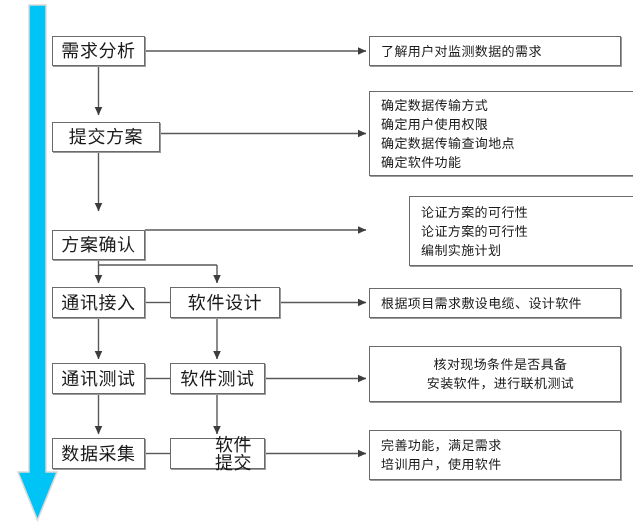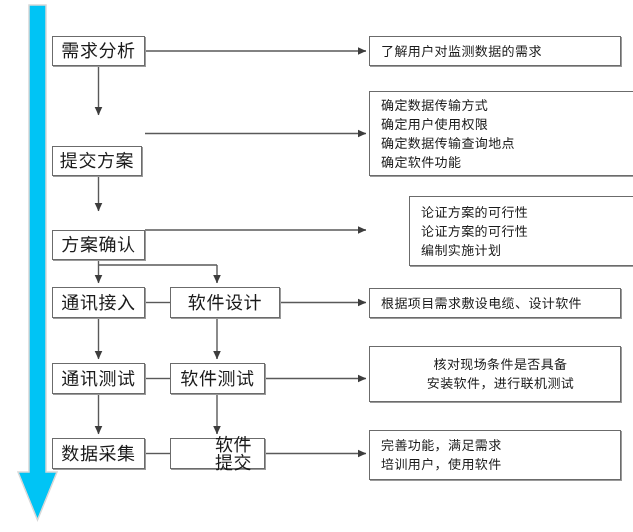--- a/index.html
+++ b/index.html
@@ -106,21 +106,21 @@
       <line x1="265" y1="302.5" x2="366" y2="302.5" marker-end="url(#ah)"></line>
       <line x1="265" y1="378.5" x2="366" y2="378.5" marker-end="url(#ah)"></line>
       <line x1="265" y1="453.5" x2="366" y2="453.5" marker-end="url(#ah)"></line>
     </g>
   </svg>
 
   <div class="node" style="left:52px; top:36px; width:93px; height:30px;">
     <span>需求分析</span>
   </div>
 
-  <div class="node" style="left:52px; top:122px; width:90px; height:30px;margin-top:24px;">
+  <div class="node" style="left:52px; top:122px; width:108px; height:30px;">
     <span>提交方案</span>
   </div>
 
   <div class="node" style="left:52px; top:230px; width:93px; height:30px;">
     <span>方案确认</span>
   </div>
 
   <div class="node" style="left:52px; top:287px; width:93px; height:31px;">
     <span>通讯接入</span>
   </div>

